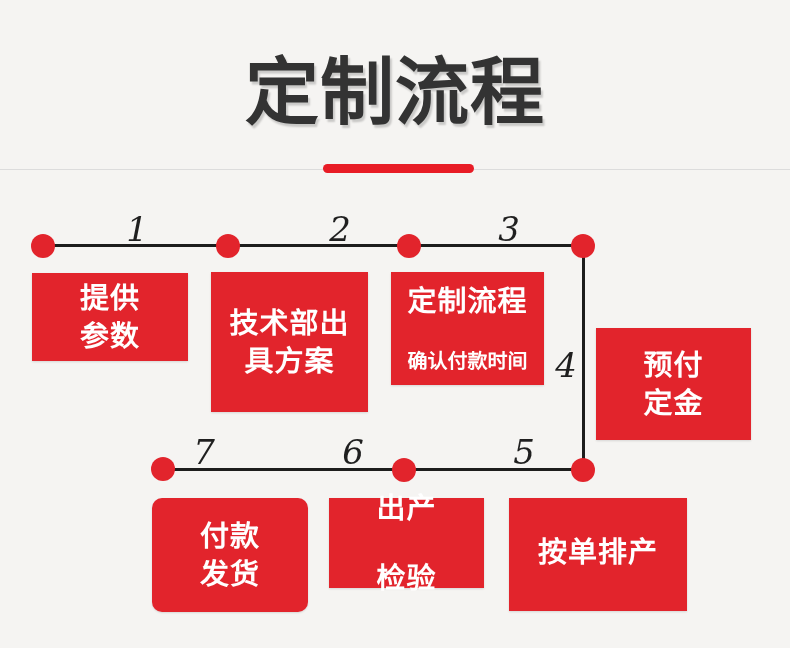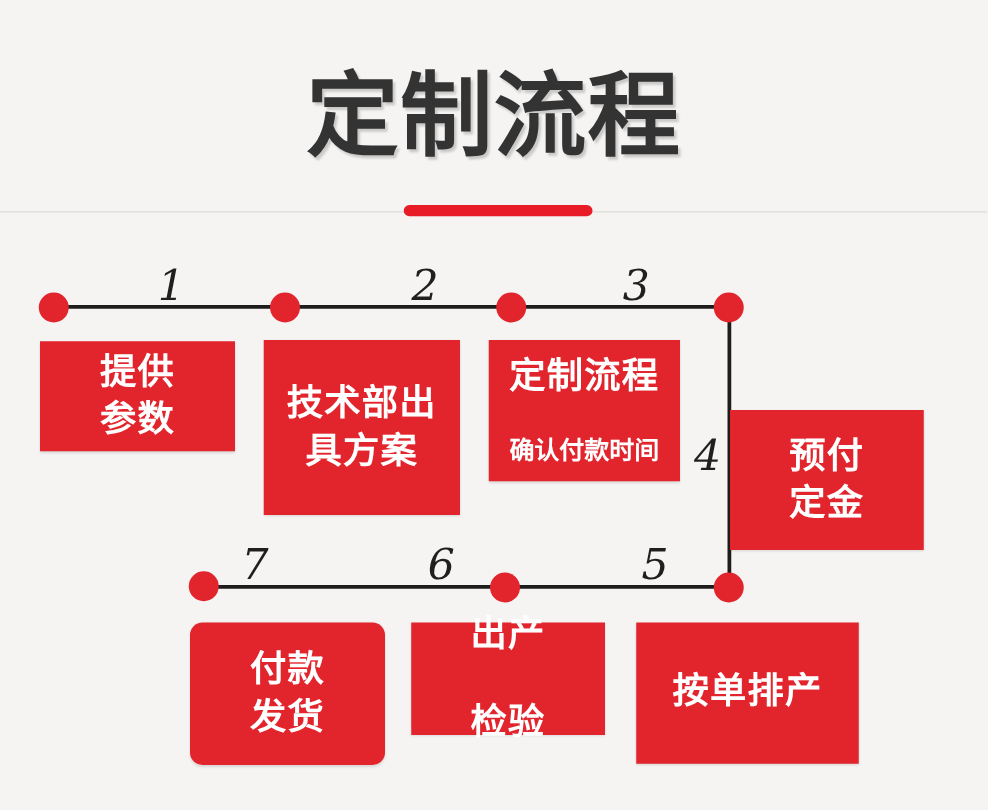--- a/index.html
+++ b/index.html
@@ -115,21 +115,21 @@
   .box .subline{
     display:block;
     font-size:20px;
     line-height:27px;
     letter-spacing:0;
     margin-top:28px;
   }
   .box.b1{ left:32px;  top:273px; width:156px; height:88px; }
   .box.b2{ left:211px; top:272px; width:157px; height:140px; }
   .box.b3{ left:391px; top:272px; width:153px; height:113px; }
-  .box.b4{ left:584px; top:328px; width:155px; height:112px; }
+  .box.b4{ left:596px; top:328px; width:155px; height:112px; }
   .box.b5{ left:509px; top:498px; width:178px; height:113px;font-family:Liberation Mono, monospace; }
   .box.b6{ left:329px; top:498px; width:155px; height:90px;gap:32px; }
   .box.b7{ left:152px; top:498px; width:156px; height:114px;border-radius:10px; }
 </style>
 </head>
 <body>
 
 <div class="stage">
 
   <h1 class="page-title">定制流程</h1>

